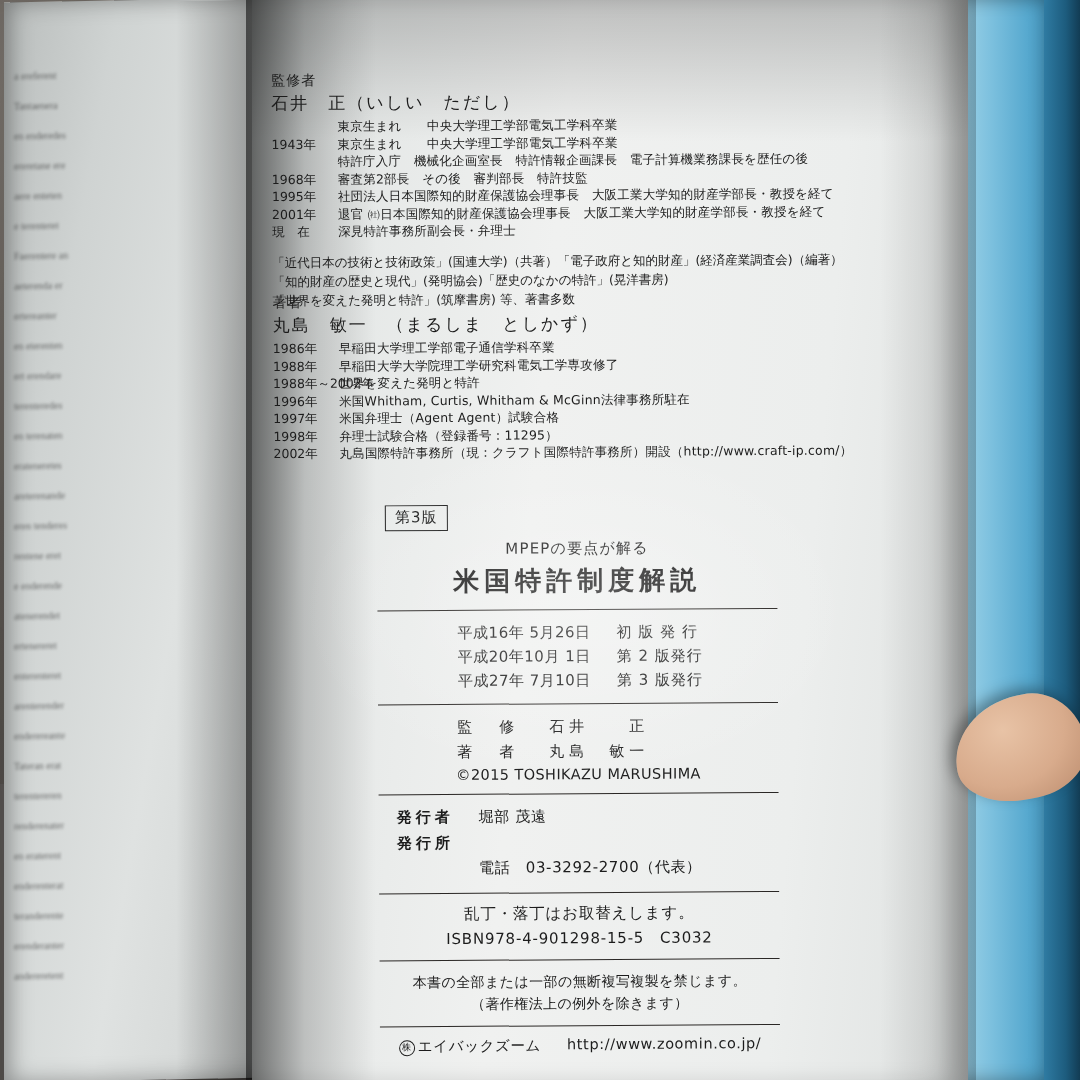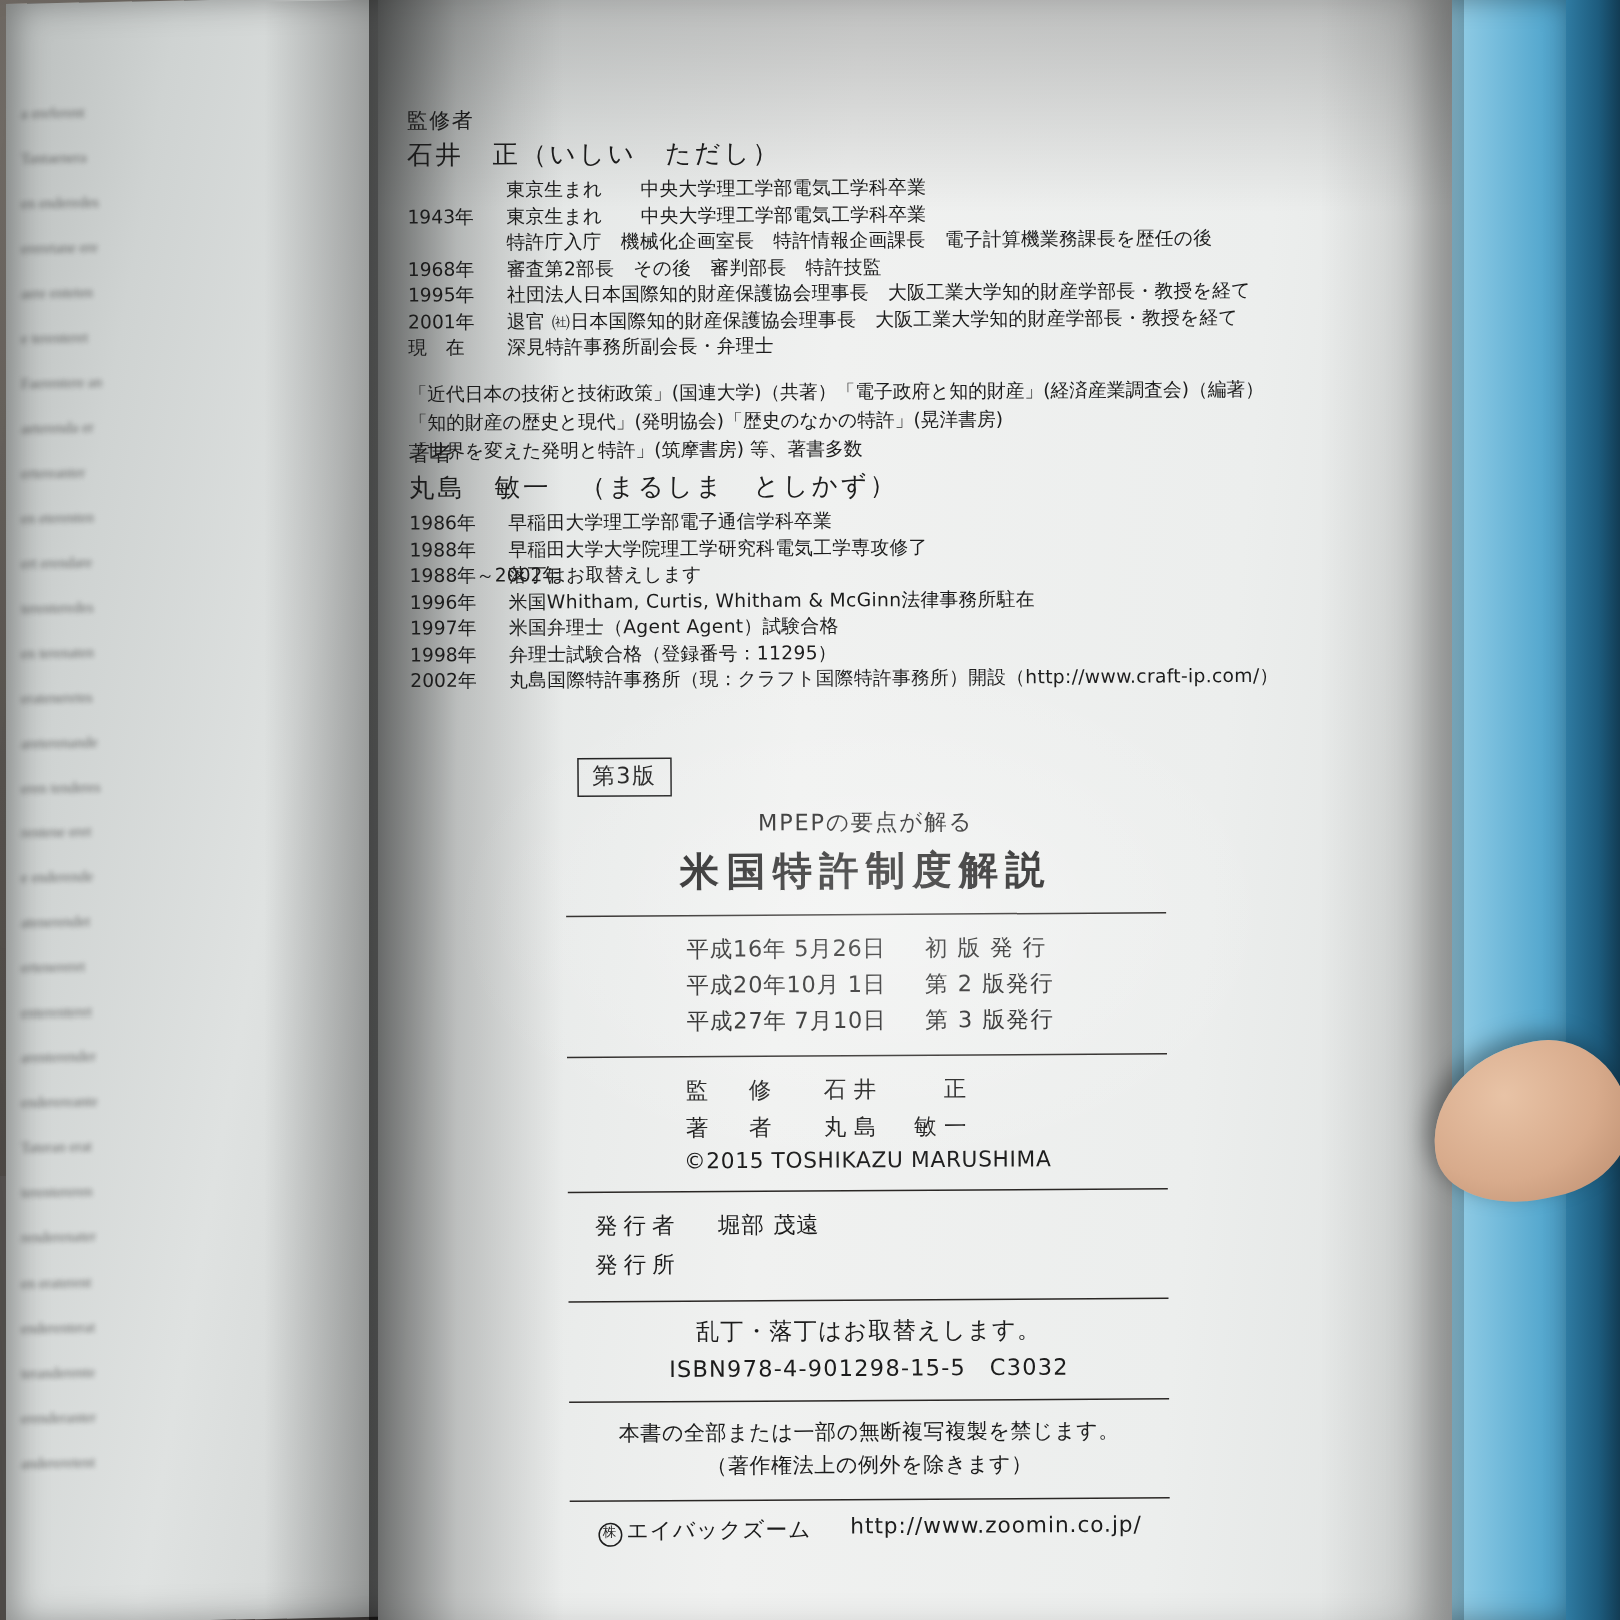--- a/index.html
+++ b/index.html
@@ -202,21 +202,21 @@
     white-space: nowrap;
   }
   .date-left { width: 178px; text-align: right; letter-spacing: 0.5px;}
   .date-right { width: 126px; text-align: left; letter-spacing: 1px;}
   .credits { font-size: 15px; line-height: 25px; }
   .credit-row { display: flex; justify-content: center; gap: 20px; white-space: nowrap; }
   .credit-label { width: 72px; text-align: left; letter-spacing: 6px; }
   .credit-value { width: 150px; text-align: left; letter-spacing: 5px; }
   .copyright { font-size: 14.5px; margin-top: 2px; letter-spacing: 0.4px; }
   .pub-row { display: flex; justify-content: flex-start; gap: 18px; white-space: nowrap; padding-left: 18px;}
-  .pub-label { width: 64px; text-align: left; letter-spacing: 4px; }
+  .pub-label { width: 64px; text-align: left; letter-spacing: 4px; font-weight: bold; }
   .pub-value { text-align: center; letter-spacing: 0.6px; }
   .pub { font-size: 15px; line-height: 25.5px; }
   .notice { font-size: 15.5px; letter-spacing: 0.8px; }
   .isbn { font-size: 15px; letter-spacing: 0.8px; margin-top: 5px; }
   .smallnote { font-size: 14px; line-height: 22px; letter-spacing: 0.4px; }
   .footer-row {
     display: flex; justify-content: center; gap: 26px;
     font-size: 14.5px; letter-spacing: 0.6px; white-space: nowrap;
   }
   .circ {
@@ -339,21 +339,21 @@
           <div class="hist-row">
             <div class="hist-year">1986年</div>
             <div class="hist-desc">早稲田大学理工学部電子通信学科卒業</div>
           </div>
           <div class="hist-row">
             <div class="hist-year">1988年</div>
             <div class="hist-desc">早稲田大学大学院理工学研究科電気工学専攻修了</div>
           </div>
           <div class="hist-row">
             <div class="hist-year">1988年～2002年</div>
-            <div class="hist-desc">落丁はお取替えします</div>
+            <div class="hist-desc">世界を変えた発明と特許</div>
           </div>
           <div class="hist-row">
             <div class="hist-year">1996年</div>
             <div class="hist-desc">米国Whitham, Curtis, Whitham &amp; McGinn法律事務所駐在</div>
           </div>
           <div class="hist-row">
             <div class="hist-year">1997年</div>
             <div class="hist-desc">米国弁理士（Agent Agent）試験合格</div>
           </div>
           <div class="hist-row">
@@ -410,20 +410,21 @@
             <div class="pub-value">堀部 茂遠</div>
           </div>
           <div class="pub-row">
             <div class="pub-label">発行所</div>
           </div>
           <div class="pub-row">
             <div class="pub-label"></div>
           </div>
           <div class="pub-row">
             <div class="pub-label"></div>
+            <div class="pub-value">電話　03-3292-2700（代表）</div>
           </div>
         </div>
 
       <div class="rule thin"></div>
       <div class="notice">乱丁・落丁はお取替えします。</div>
       <div class="isbn">ISBN978-4-901298-15-5　C3032</div>
 
       <div class="rule thin"></div>
       <div class="smallnote">本書の全部または一部の無断複写複製を禁じます。</div>
       <div class="smallnote">（著作権法上の例外を除きます）</div>

